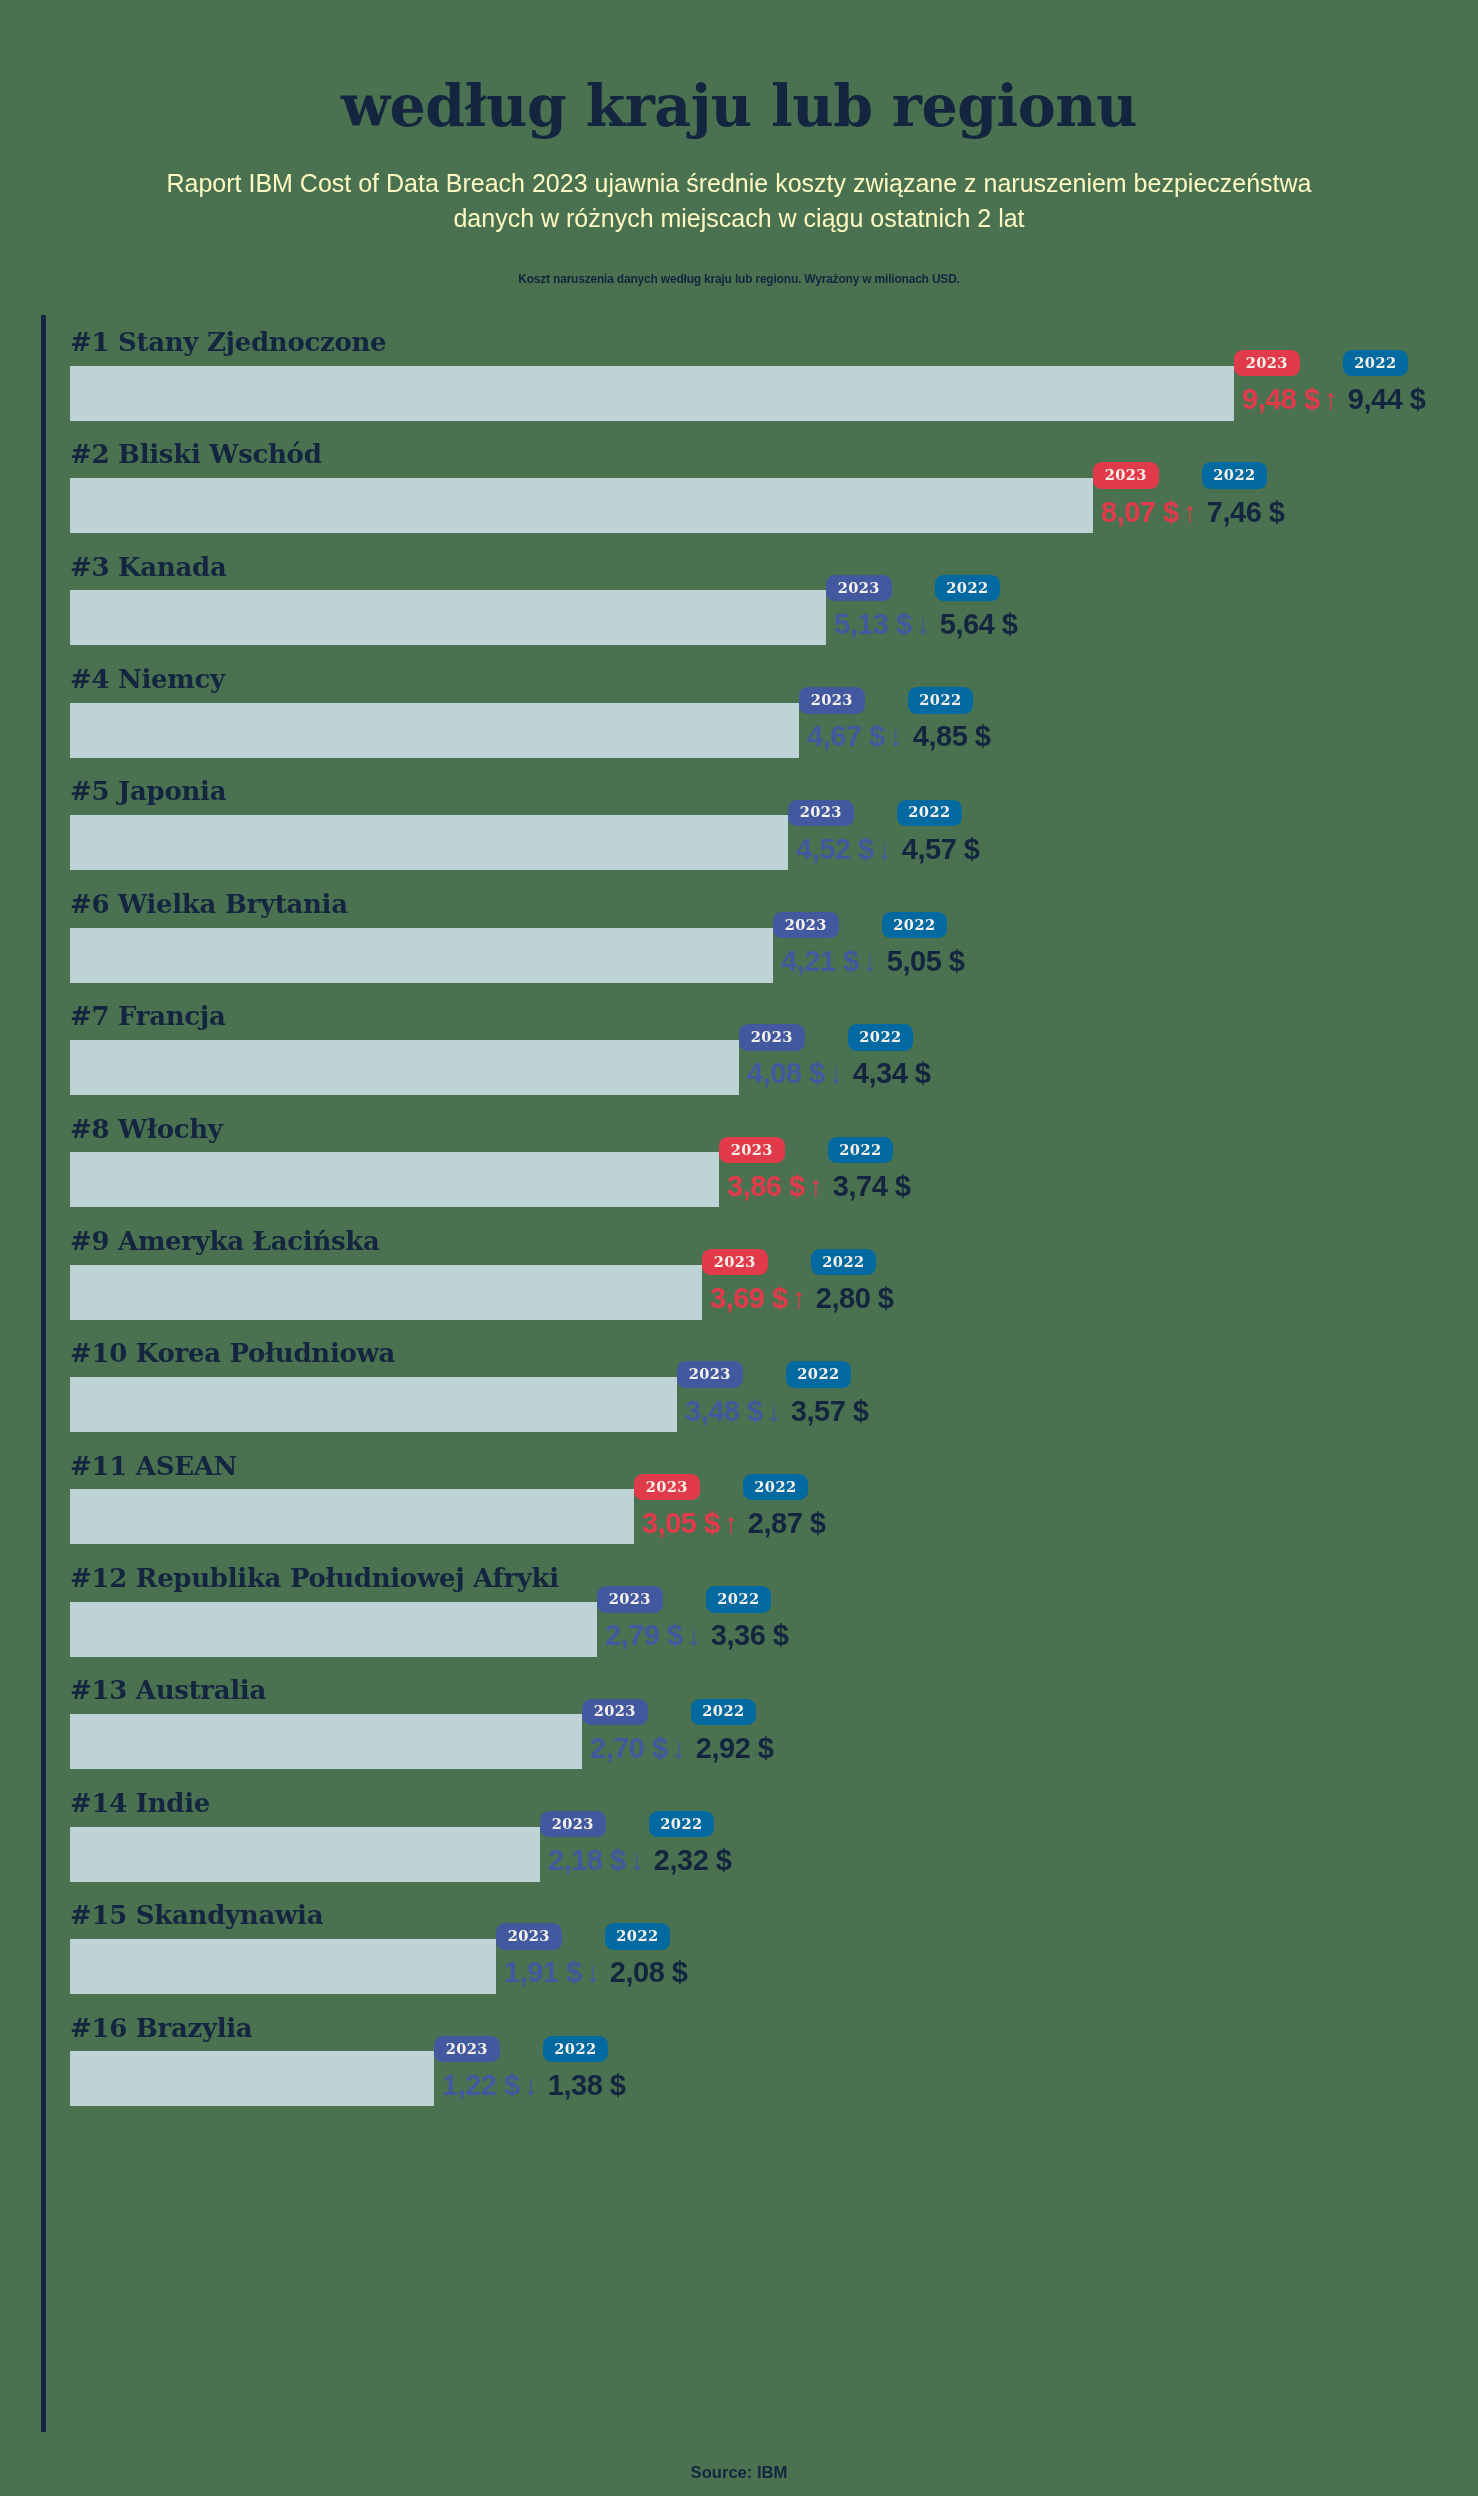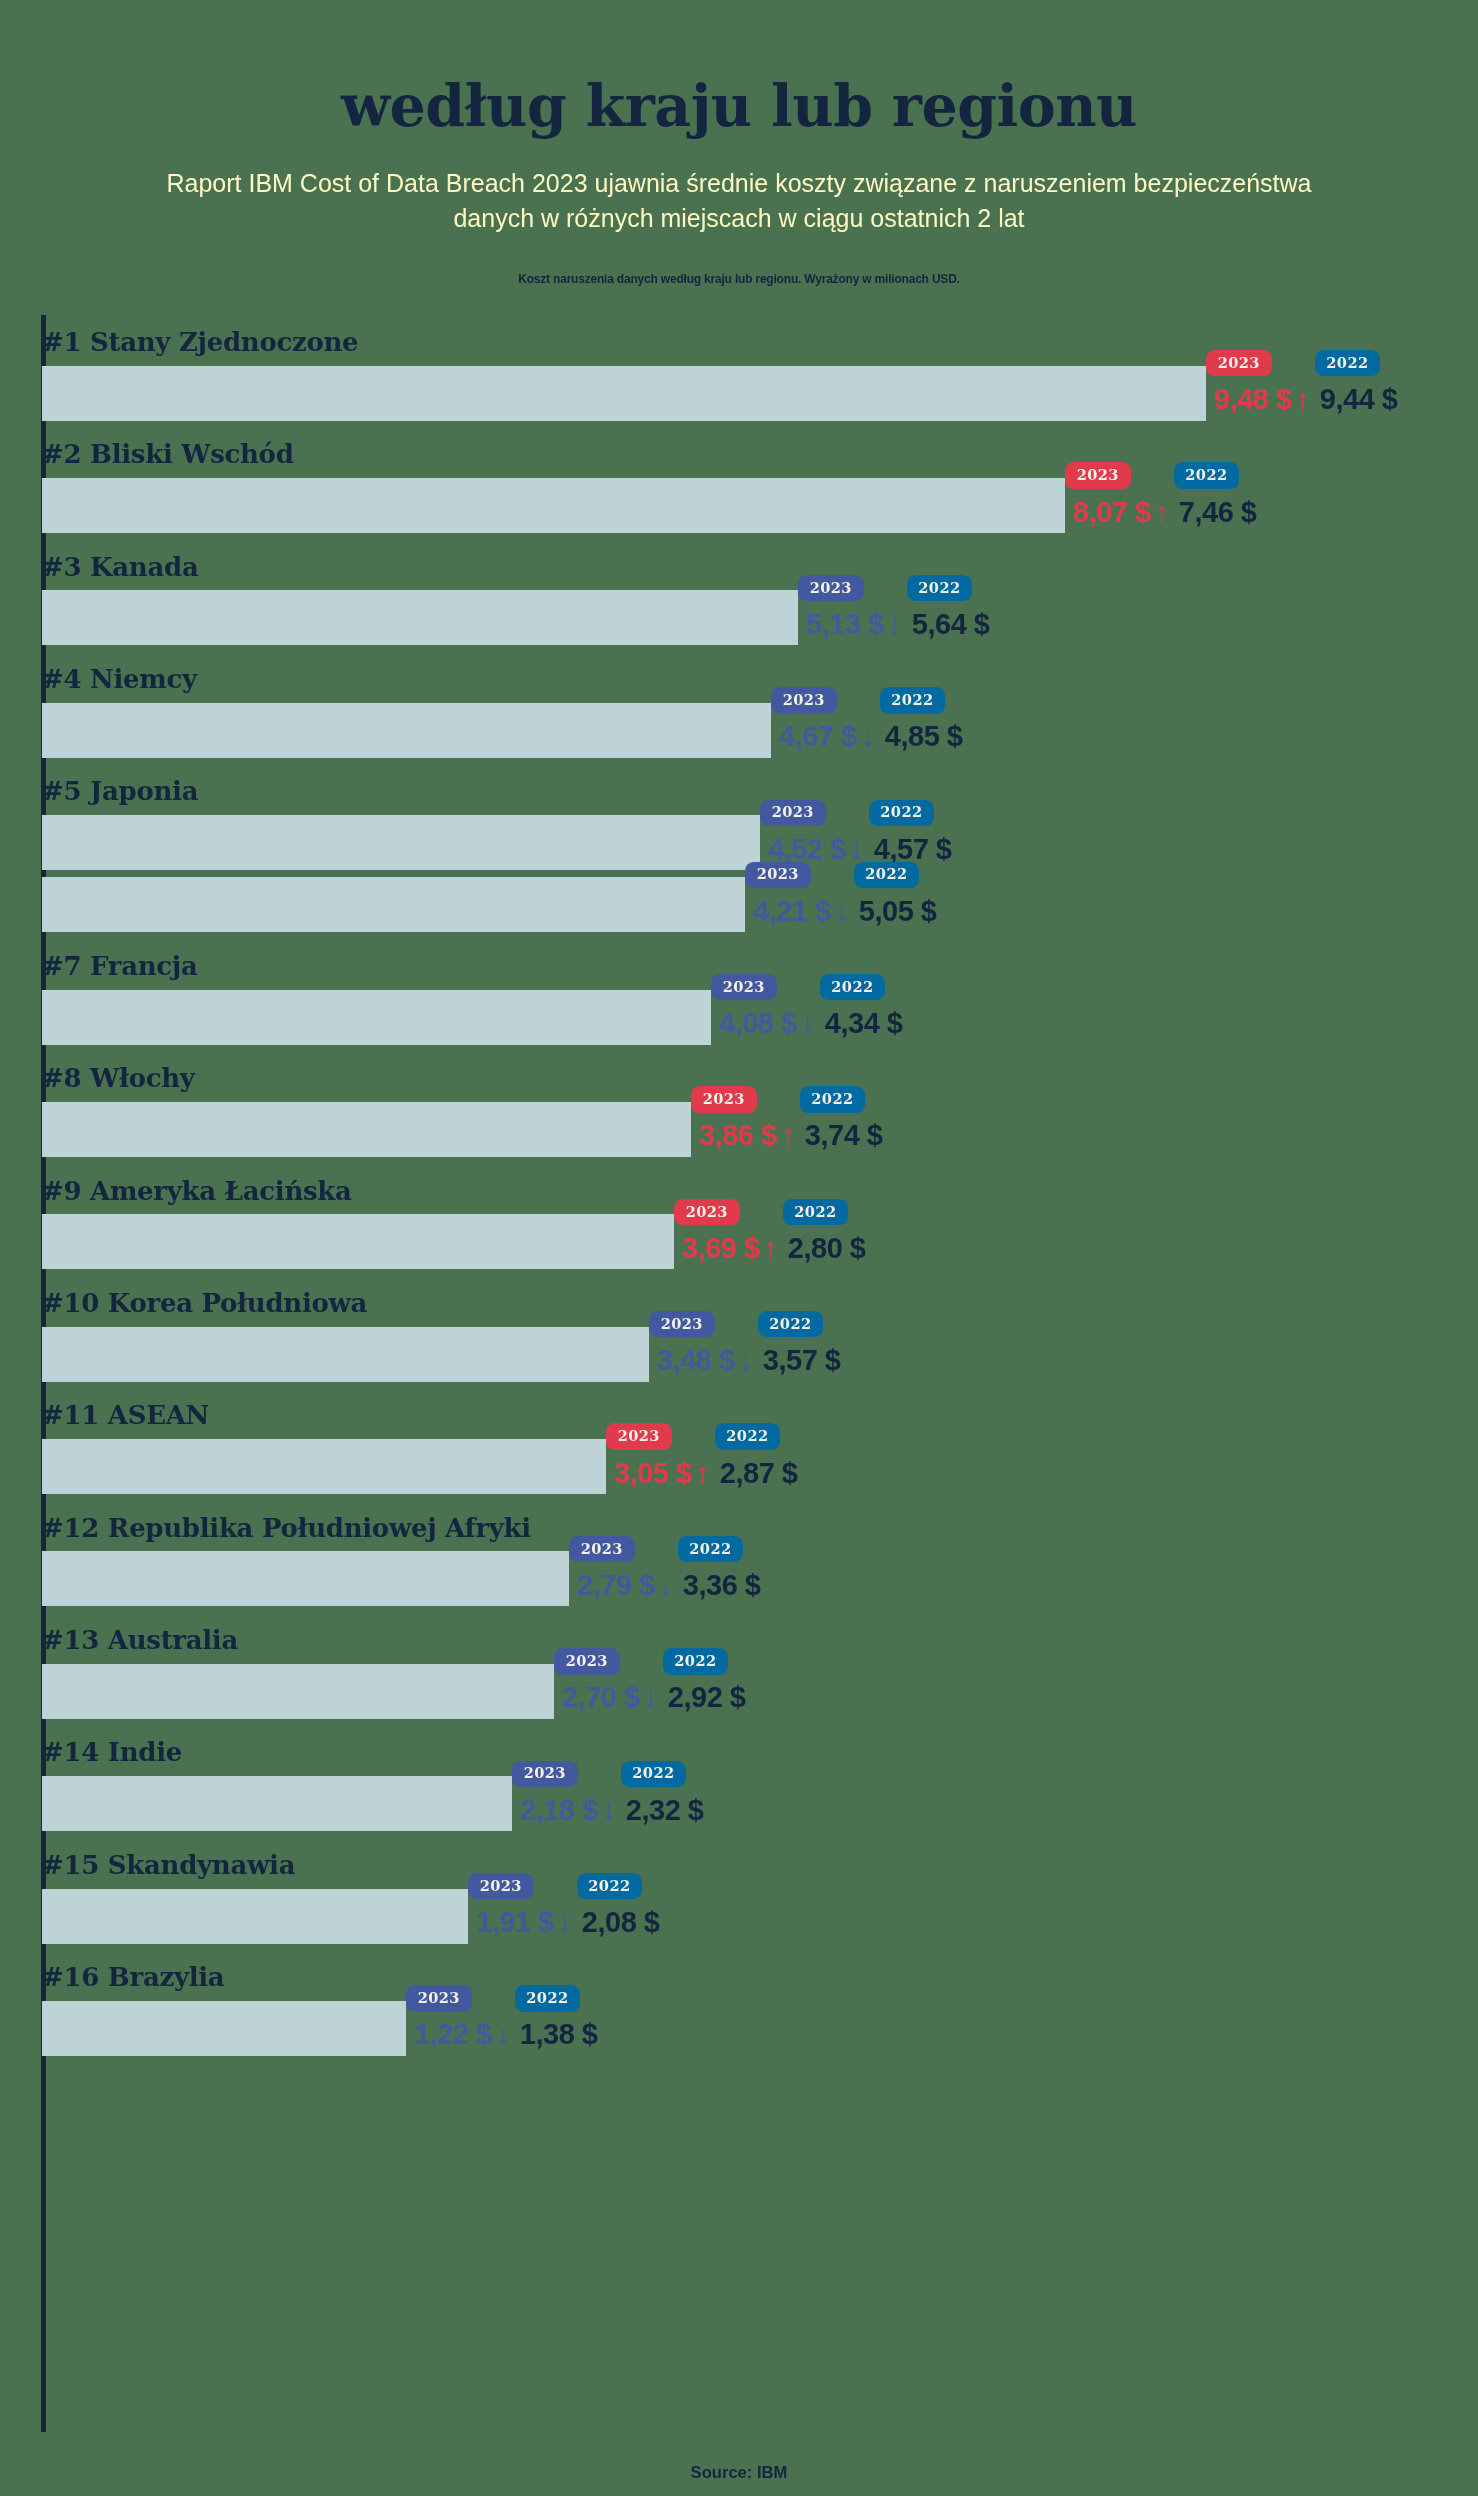--- a/index.html
+++ b/index.html
@@ -55,21 +55,21 @@
     font-size: 12px;
     font-weight: bold;
     margin: 35px auto 8px auto;
     letter-spacing: -0.2px;
   }
 
   
   .chart {
     position: relative;
     margin: 21.5px 0 0 0;
-    padding-left: 42px;
+    padding-left: 70px;
     flex: 1 1 auto;
   }
   .axis-line {
     position: absolute;
     left: 41px;
     top: 0;
     bottom: 27px;
     width: 4.9px;
     background: #14263f;
   }
@@ -270,20 +270,21 @@
             </div>
             <div class="nums">
               <span class="val-2023 down">4,52 $</span>
               <span class="arrow down">↓</span>
               <span class="val-2022">4,57 $</span>
             </div>
           </div>
         </div>
       </div>
       <div class="row">
+        <div class="row-label">#6 Wielka Brytania</div>
         <div class="bar-area">
           <div class="bar" style="width: 703px;"></div>
           <div class="values">
             <div class="badges">
               <span class="badge badge-2023 down">2023</span>
               <span class="badge-gap"></span>
               <span class="badge badge-2022">2022</span>
             </div>
             <div class="nums">
               <span class="val-2023 down">4,21 $</span>

